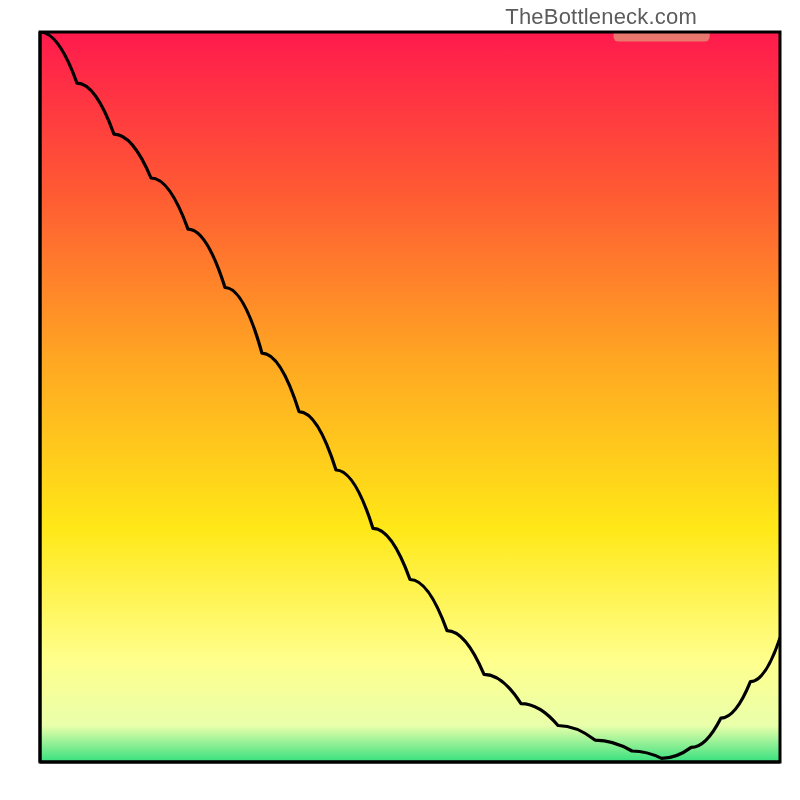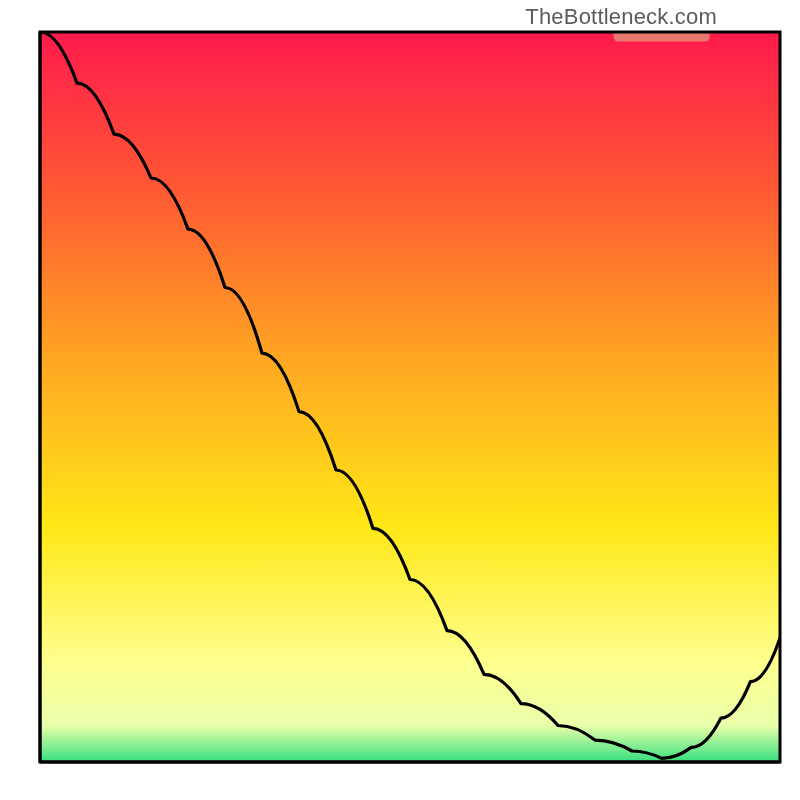--- a/index.html
+++ b/index.html
@@ -7,21 +7,20 @@
     padding: 0;
     width: 800px;
     height: 800px;
     background: #ffffff;
     font-family: Arial, Helvetica, sans-serif;
   }
   .container {
     position: relative;
     width: 707px;
     height: 800px;
-    padding-left: 20px;
   }
   .watermark {
     position: absolute;
     top: 4px;
     right: 10px;
     font-size: 22px;
     font-weight: 500;
     color: #5c5c5c;
     letter-spacing: 0.2px;
   }

